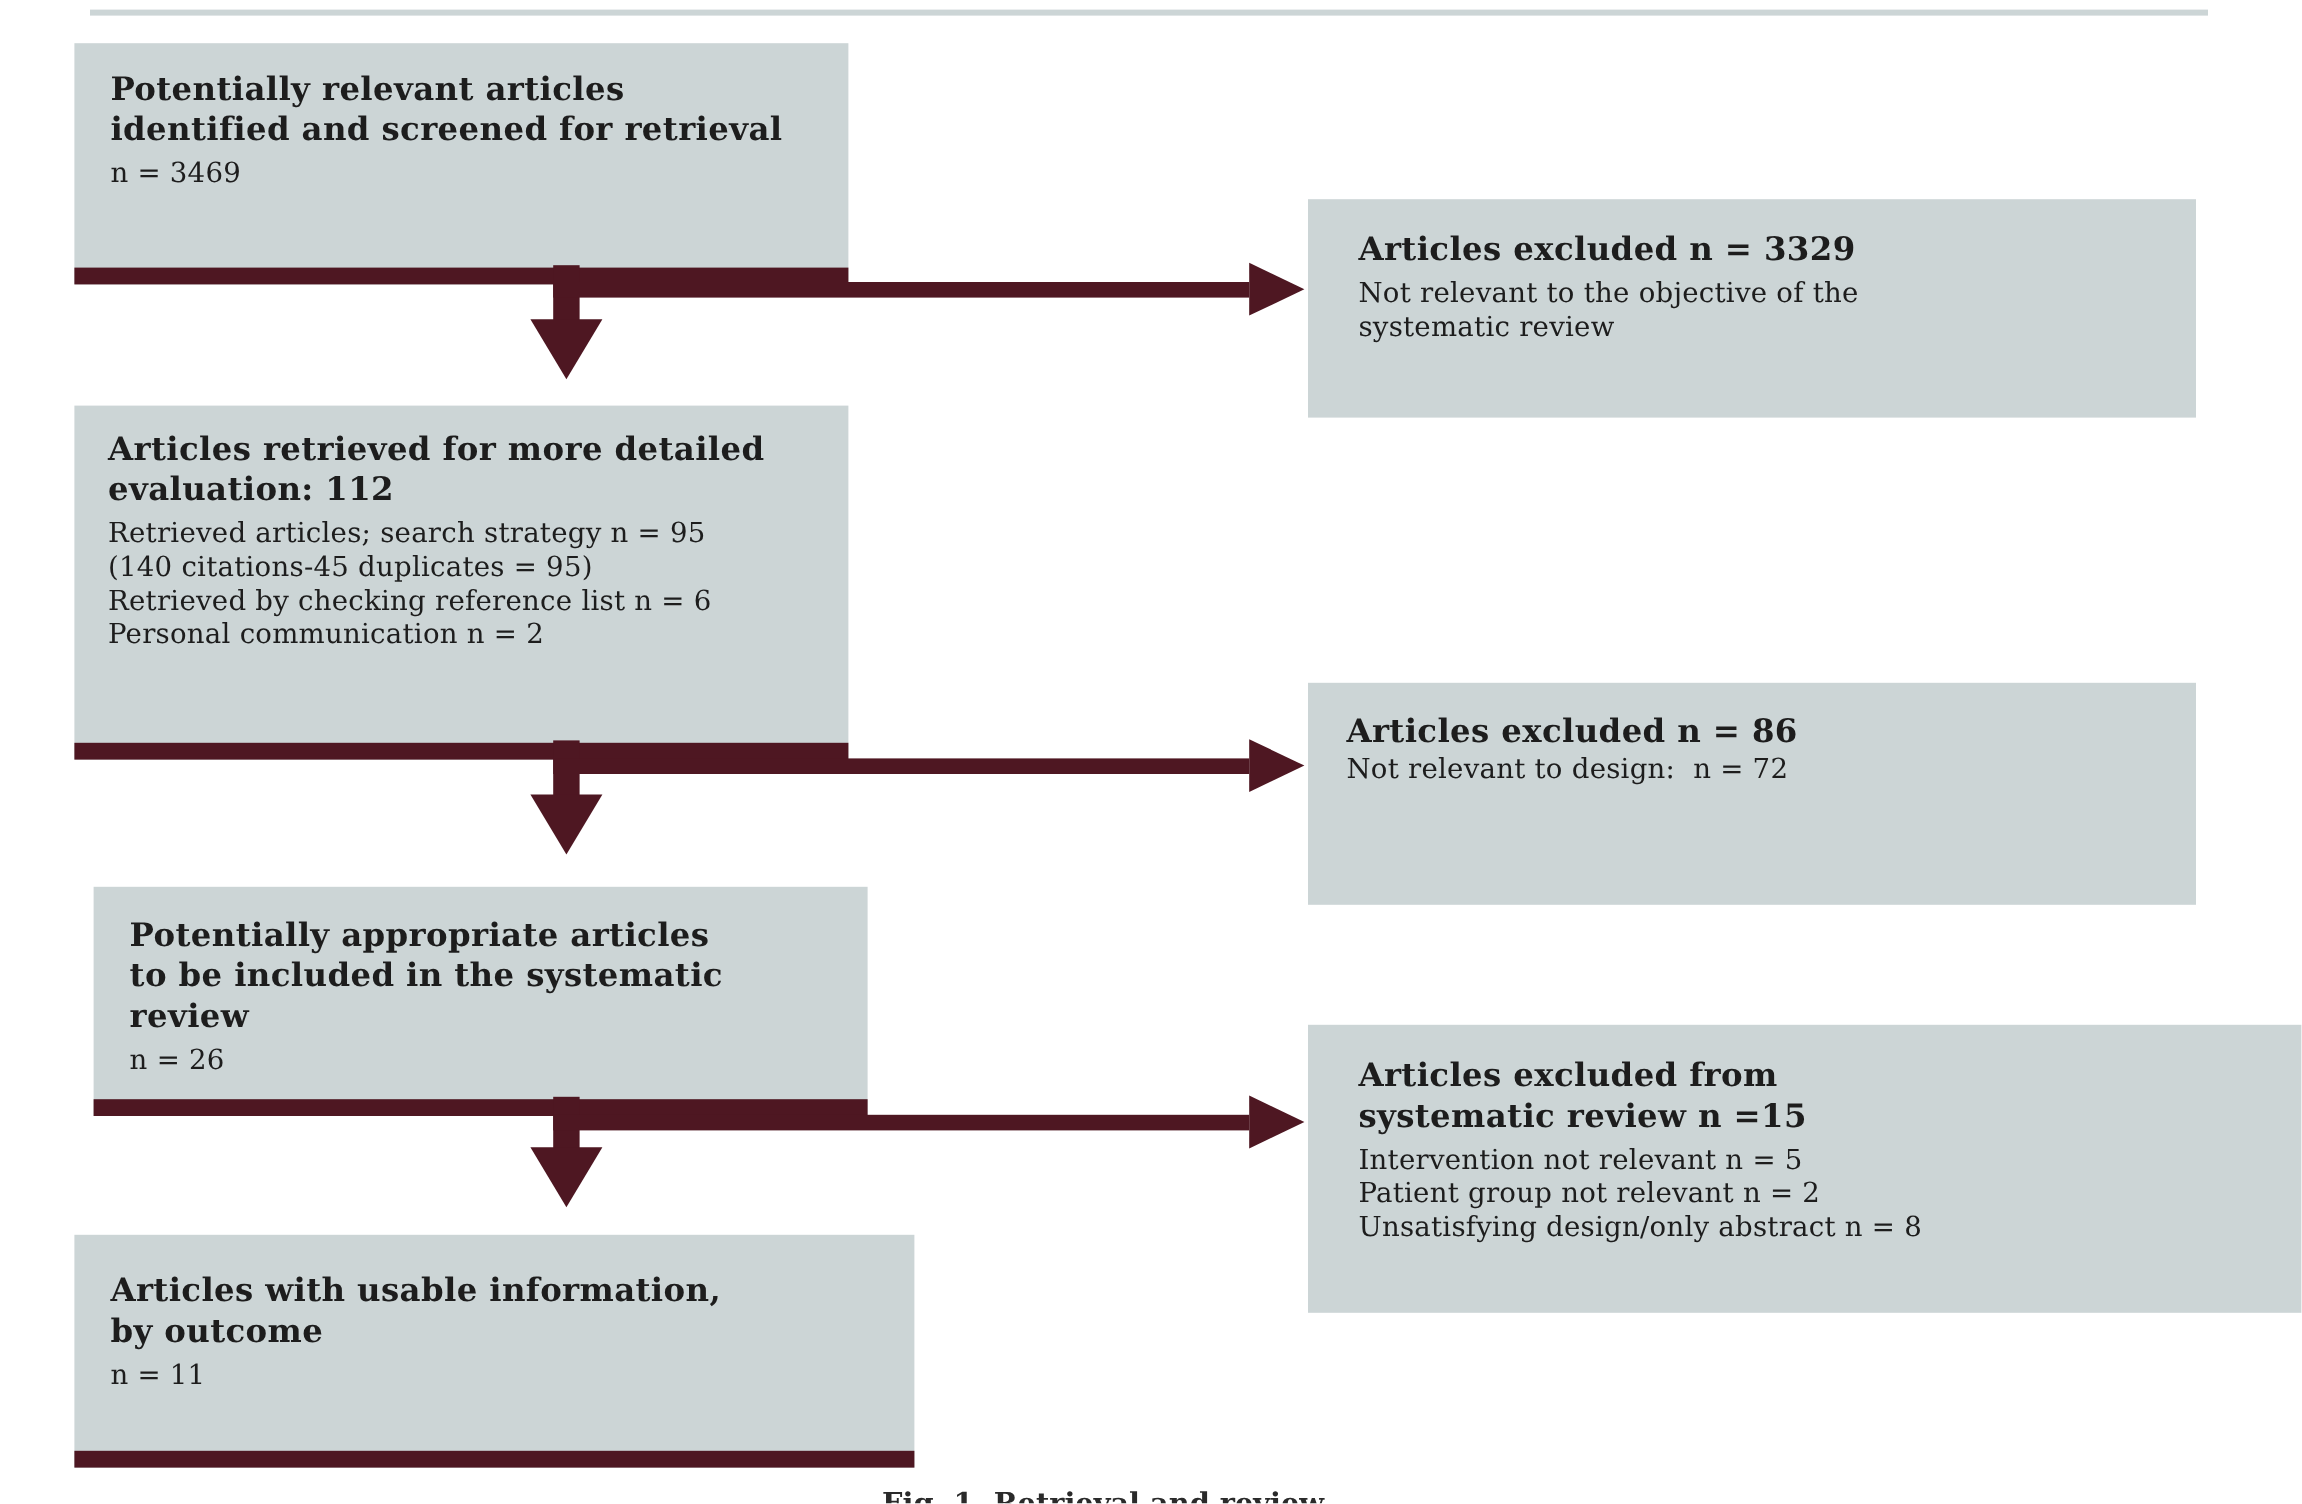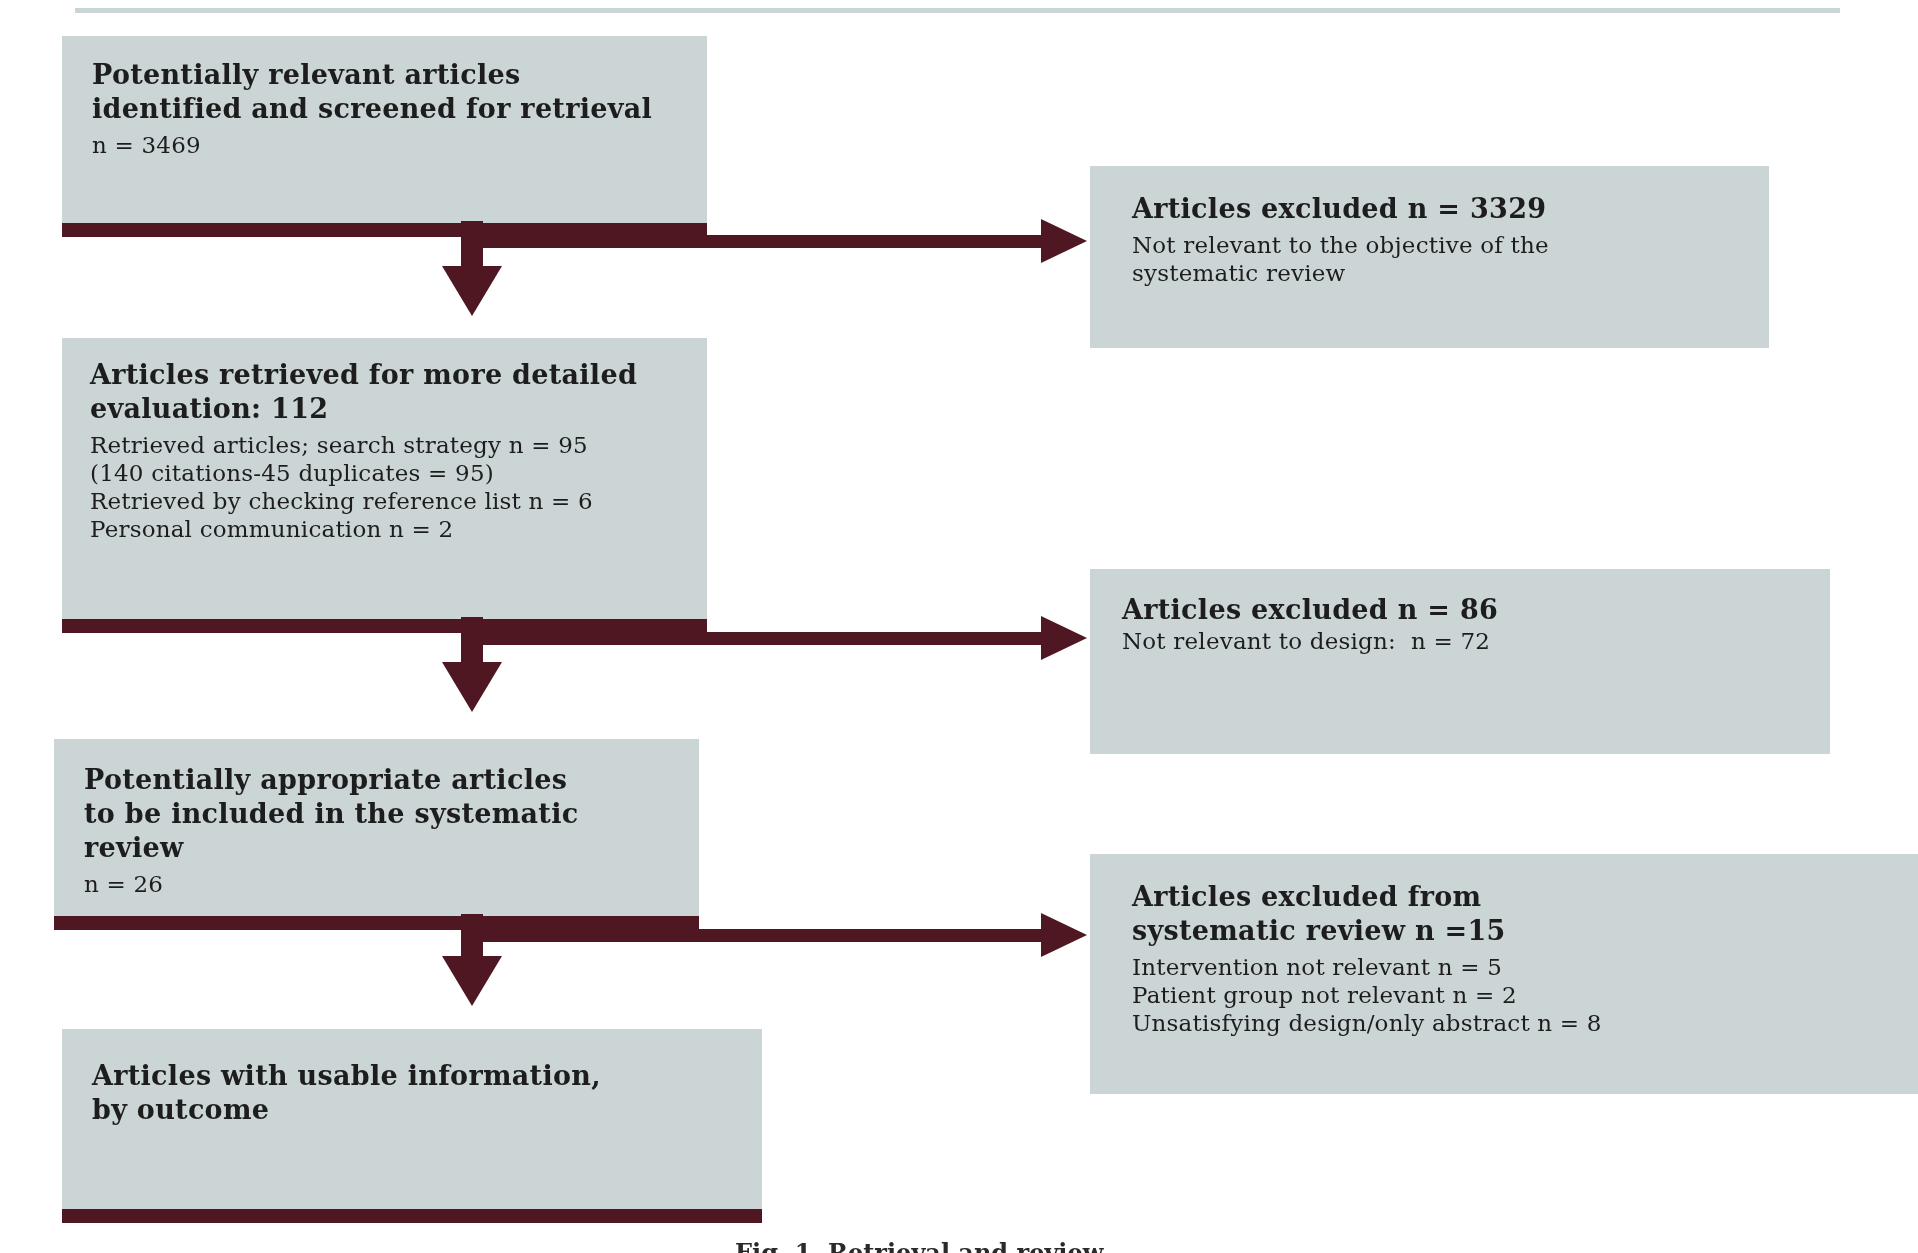--- a/index.html
+++ b/index.html
@@ -77,25 +77,25 @@
     left: 735px; top: 1238px;
     font-weight: bold;
     font-size: 24px;
     color: #2a2a2a;
     white-space: nowrap;
   }
 
   
   #lb1 { left: 62px;  top: 20px;   width: 645px; height: 201px; padding: 22px 20px 0 30px; }
   #lb2 { left: 62px;  top: 322px;  width: 645px; height: 295px; padding: 20px 9px 0 28px; }
-  #lb3 { left: 54px;  top: 723px;  width: 645px; height: 191px; padding: 24px 36px 0 30px; }
+  #lb3 { left: 78px;  top: 723px;  width: 645px; height: 191px; padding: 24px 36px 0 30px; }
   #lb4 { left: 62px;  top: 1013px; width: 700px; height: 194px; padding: 30px 16px 0 30px; }
 
   
-  #rb1 { left: 1090px; top: 150px; width: 679px; height: 182px; padding: 26px 20px 0 42px; }
+  #rb1 { left: 1090px; top: 150px; width: 740px; height: 182px; padding: 26px 20px 0 42px; }
   #rb2 { left: 1090px; top: 553px; width: 740px; height: 185px; padding: 24px 20px 0 32px; }
   #rb3 { left: 1090px; top: 838px; width: 840px; height: 240px; padding: 26px 28px 0 42px; }
 
   
   #v1 { left: 461px; top: 221px; height: 48px; }
   #a1d { left: 442px; top: 266px; }
   #h1 { left: 461px; top: 235px; width: 580px; }
   #a1r { left: 1041px; top: 219px; }
 
   #v2 { left: 461px; top: 617px; height: 48px; }
@@ -167,17 +167,18 @@
     <div class="box-title">Articles excluded from</div>
     <div class="box-title">systematic review n =15</div>
     <div class="box-body first">Intervention not relevant n = 5</div>
     <div class="box-body">Patient group not relevant n = 2</div>
     <div class="box-body">Unsatisfying design/only abstract n = 8</div>
   </div>
 
   <div id="lb4" class="box left-bar">
     <div class="box-title">Articles with usable information,</div>
     <div class="box-title">by outcome</div>
+    <div class="box-body first">n = 11</div>
   </div>
 
   <div class="caption">Fig. 1. Retrieval and review</div>
 
 </div>
 
 </body></html>

